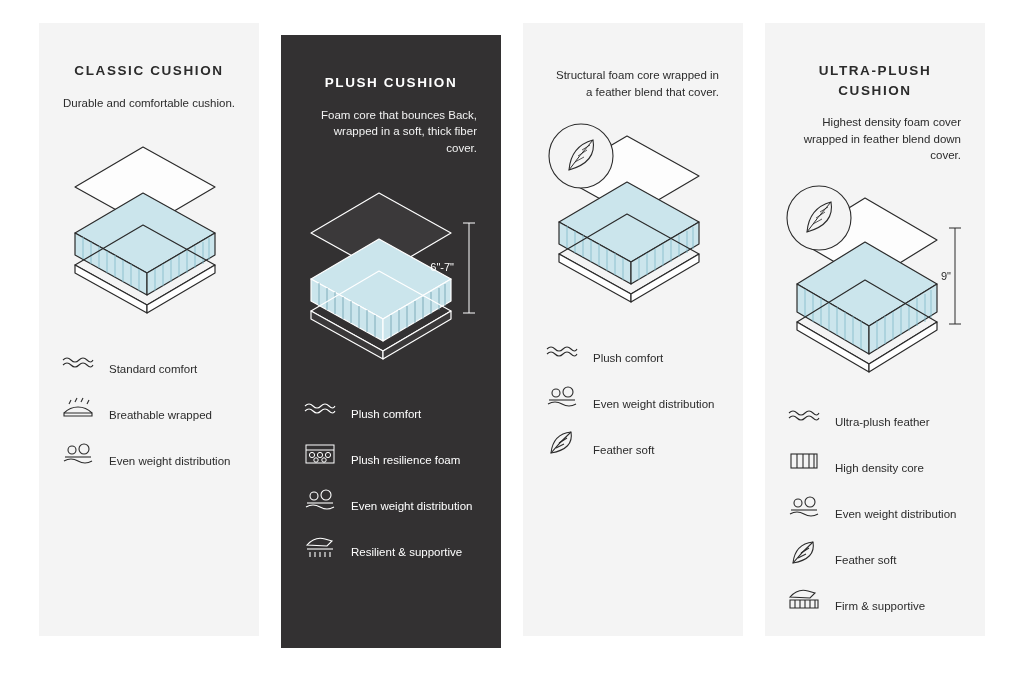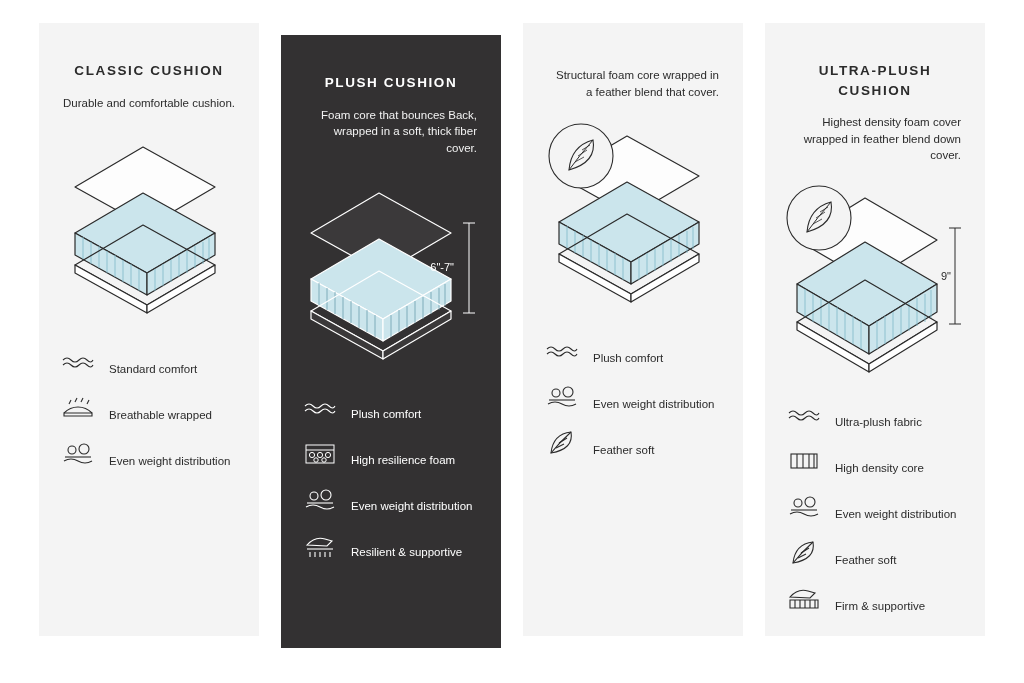--- a/index.html
+++ b/index.html
@@ -241,21 +241,21 @@
               <line x1="3" y1="9" x2="31" y2="9"></line>
               <g>
                 <circle cx="9" cy="14" r="2.6"></circle>
                   <circle cx="17" cy="14" r="2.6"></circle>
                   <circle cx="25" cy="14" r="2.6"></circle>
                 <circle cx="13" cy="19" r="2.2"></circle>
                   <circle cx="21" cy="19" r="2.2"></circle>
               </g>
             </svg>
           </span>
-          <span class="flabel">High resilience foam</span>
+          <span class="flabel">Plush resilience foam</span>
         </div>
         <div class="feature">
           <span class="ficon">
             <svg width="34" height="24" viewBox="0 0 34 24" fill="none" stroke="#ffffff" stroke-width="1.1">
               <circle cx="11" cy="8" r="4"></circle>
               <circle cx="23" cy="7" r="5"></circle>
               <path d="M4 15 h26"></path>
               <path d="M3 19 q7 -4 14 0 t14 0"></path>
             </svg>
           </span>
@@ -407,21 +407,21 @@
       </div>
 
       <div class="features">
         <div class="feature">
           <span class="ficon">
             <svg width="34" height="16" viewBox="0 0 34 16" fill="none" stroke="#2b2b2b" stroke-width="1.1">
               <path d="M2 6 q4 -4 8 0 t8 0 t8 0 t6 0"></path>
               <path d="M2 11 q4 -4 8 0 t8 0 t8 0 t6 0"></path>
             </svg>
           </span>
-          <span class="flabel">Ultra-plush fabric</span>
+          <span class="flabel">Ultra-plush feather</span>
         </div>
         <div class="feature">
           <span class="ficon">
             <svg width="34" height="24" viewBox="0 0 34 24" fill="none" stroke="#2b2b2b" stroke-width="1.1">
               <rect x="4" y="5" width="26" height="14"></rect>
               <line x1="10" y1="5" x2="10" y2="19"></line>
               <line x1="16" y1="5" x2="16" y2="19"></line>
               <line x1="22" y1="5" x2="22" y2="19"></line>
               <line x1="27" y1="5" x2="27" y2="19"></line>
             </svg>

